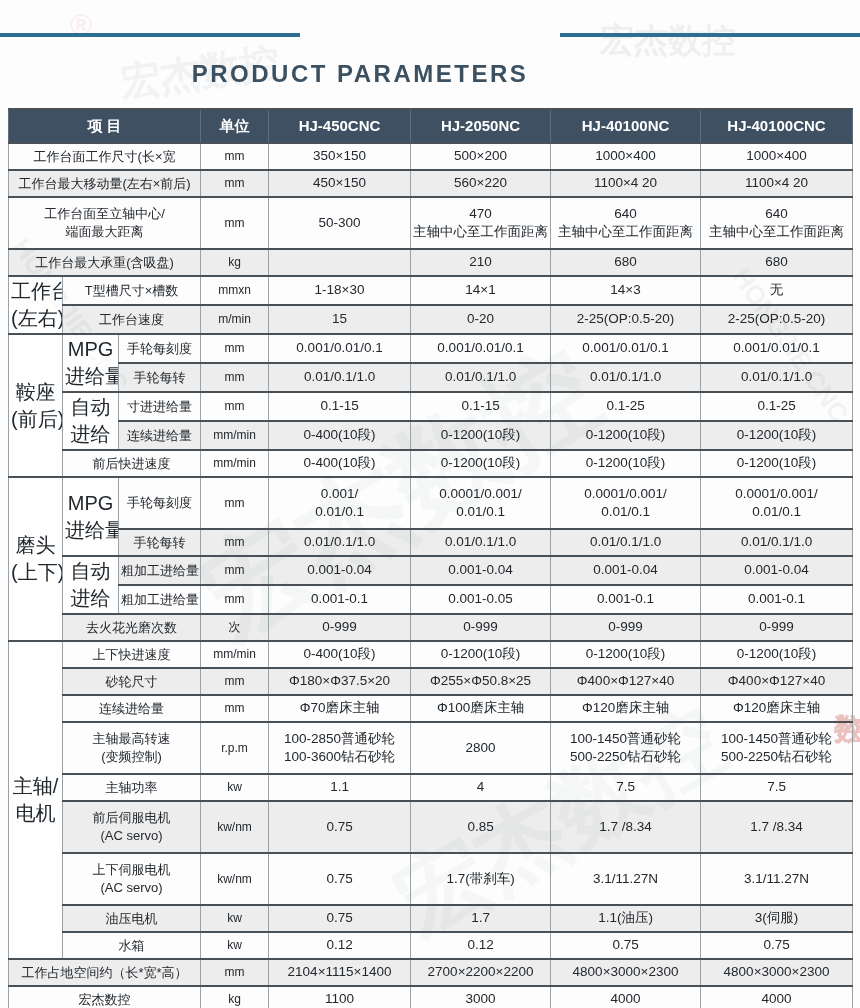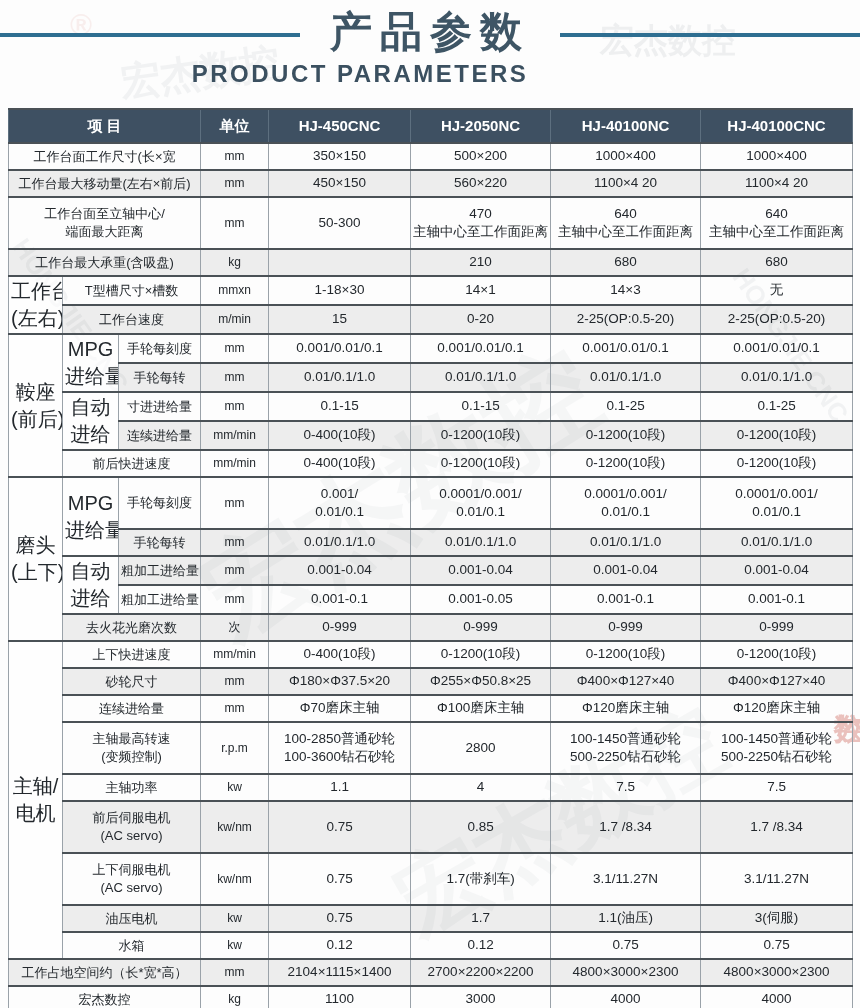--- a/index.html
+++ b/index.html
@@ -57,21 +57,20 @@
 <div class="wm wm-gray" style="left:600px;top:18px;font-size:34px;opacity:0.10;">宏杰数控</div>
 <div class="wm wm-gray" style="left:180px;top:420px;font-size:110px;opacity:0.05;transform:rotate(-32deg);">宏杰数控</div>
 <div class="wm wm-gray" style="left:380px;top:760px;font-size:90px;opacity:0.05;transform:rotate(-30deg);">宏杰数控</div>
 <div class="wm wm-gray" style="left:700px;top:330px;font-size:26px;opacity:0.08;transform:rotate(55deg);">HONGJIE CNC</div>
 <div class="wm wm-gray" style="left:-20px;top:300px;font-size:26px;opacity:0.08;transform:rotate(55deg);">HONGJIE CNC</div>
 <div class="wm wm-red" style="left:828px;top:690px;font-size:30px;opacity:0.30;writing-mode:vertical-rl;">数控</div>
 
 <div class="title-band">
   <div class="rule rule-left"></div>
   <div class="rule rule-right"></div>
-  <div class="title-cn">产品参数</div>
   <div class="title-en">PRODUCT PARAMETERS</div>
 </div>
 
 <div class="spec-wrap">
   <table class="spec">
     <colgroup>
       <col style="width:54px">
         <col style="width:56px">
         <col style="width:82px">
         <col style="width:68px">

